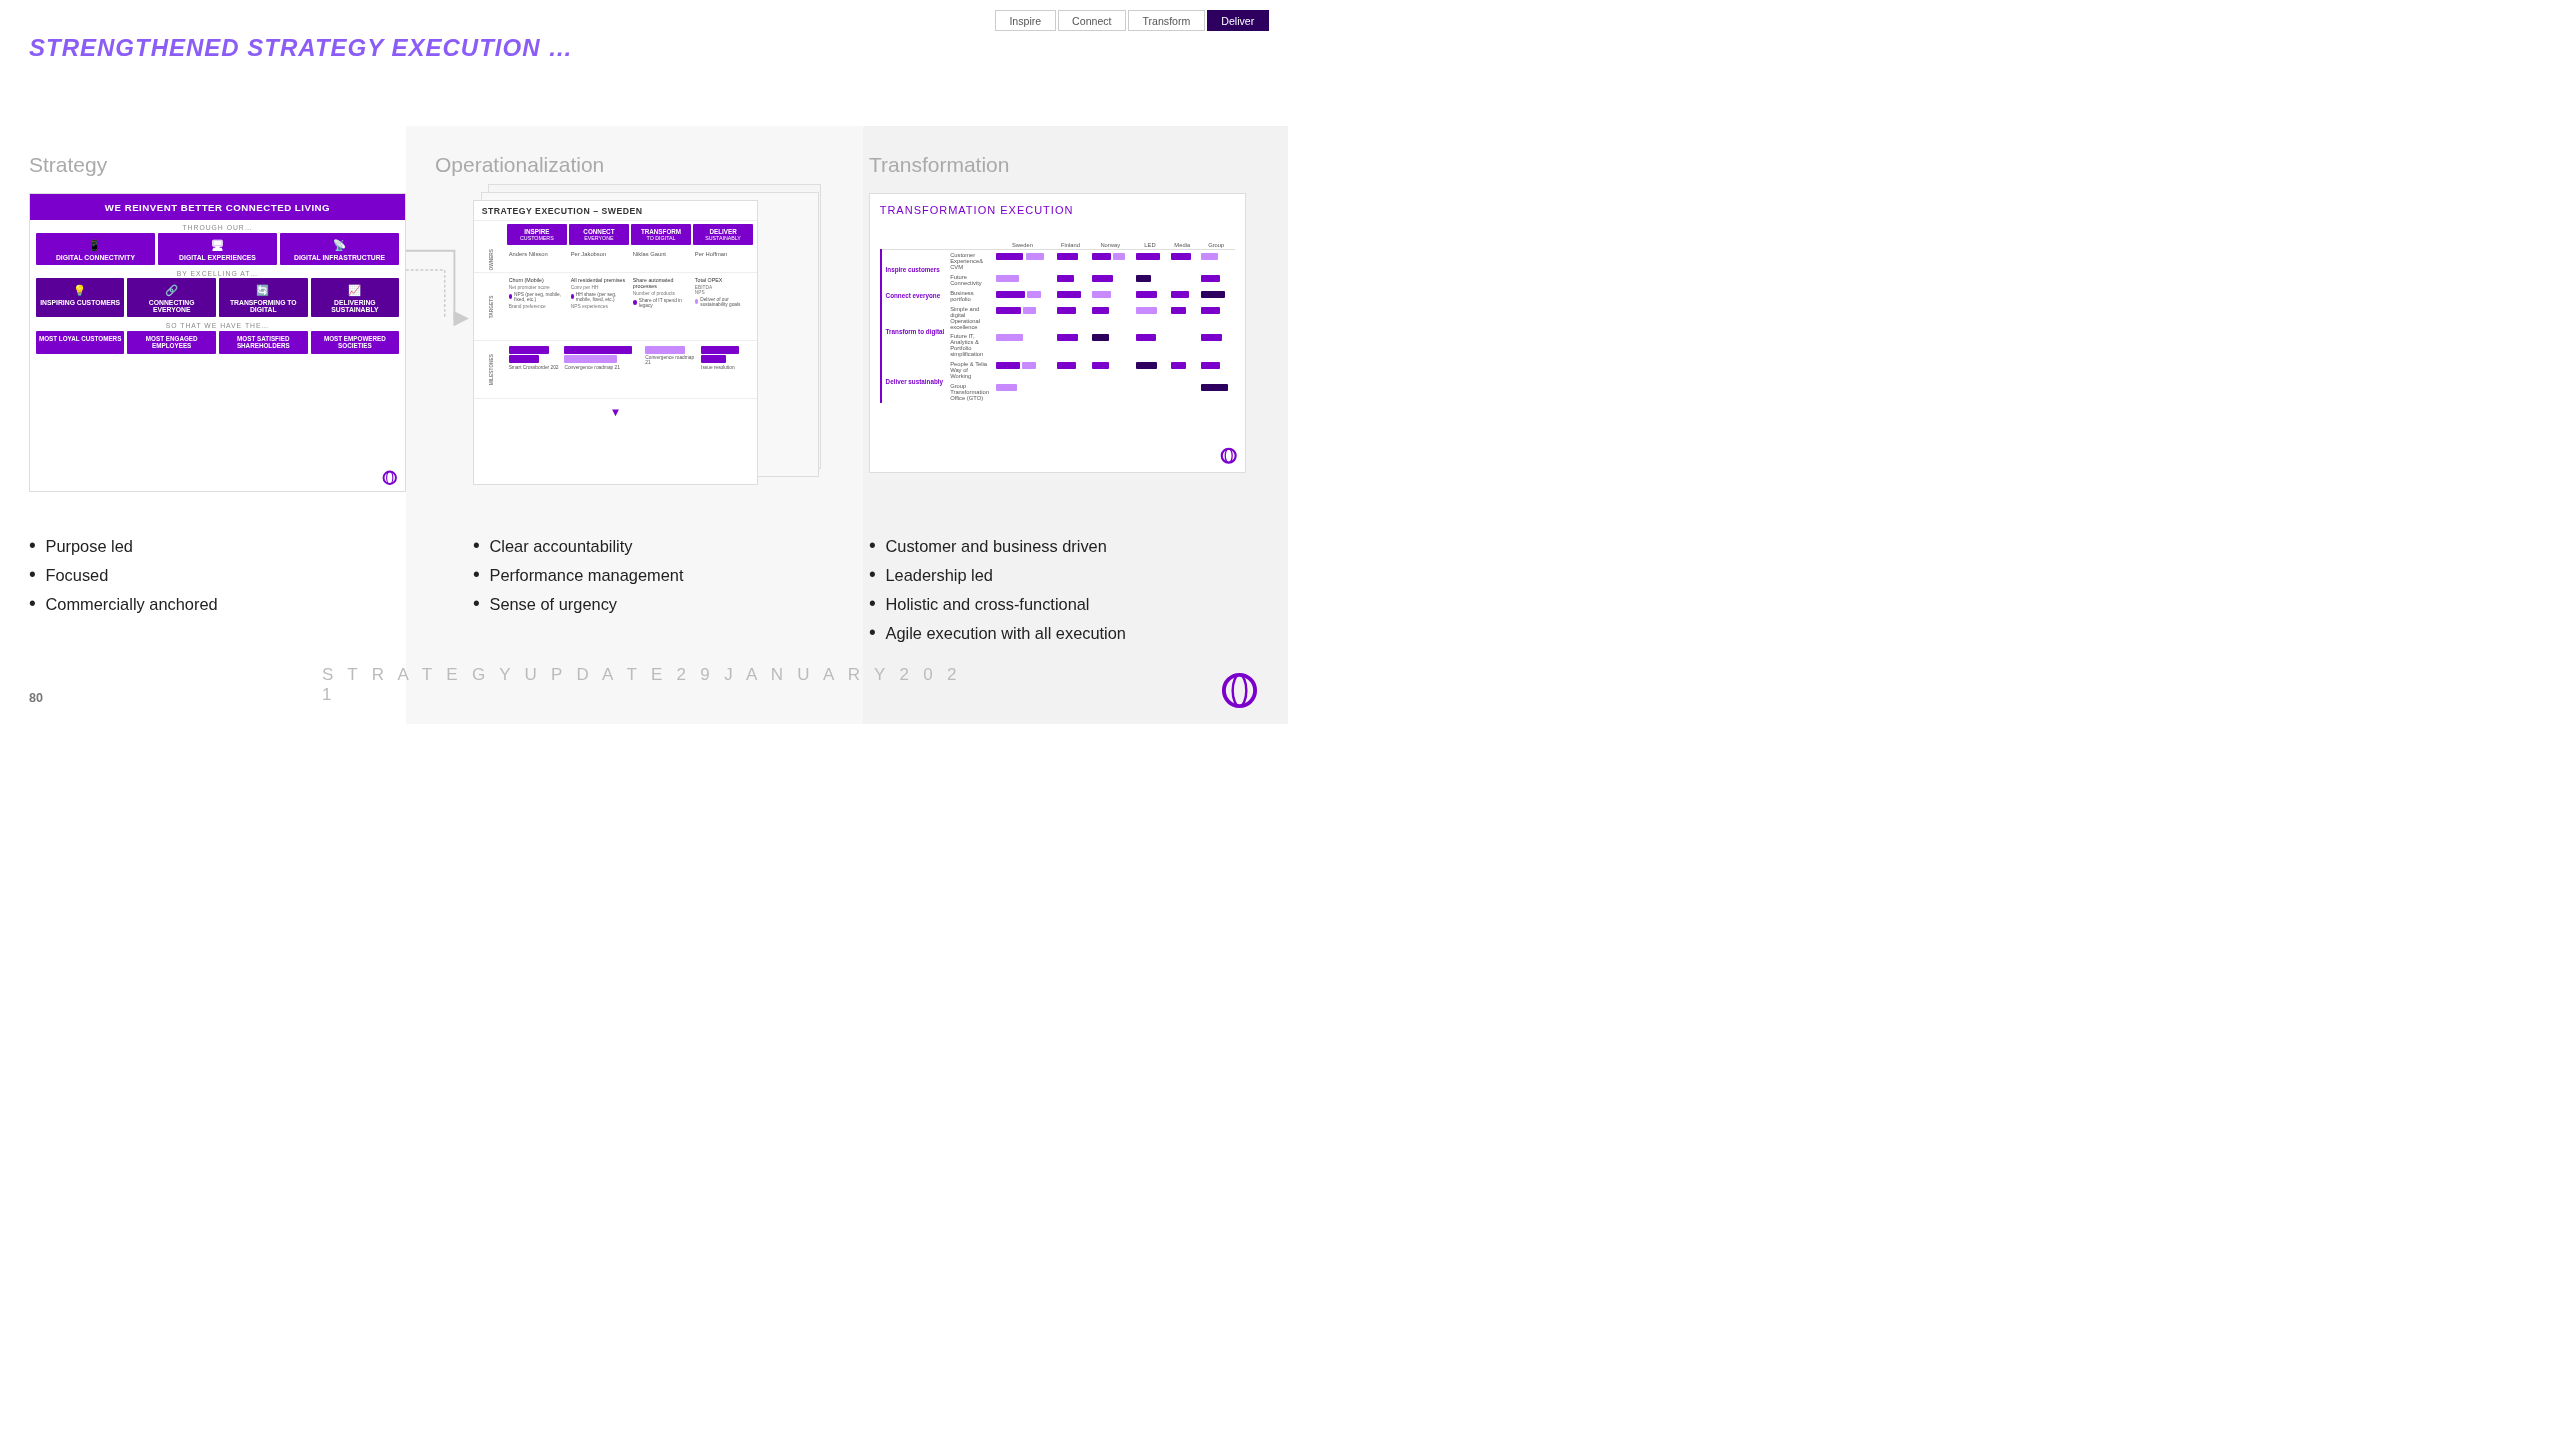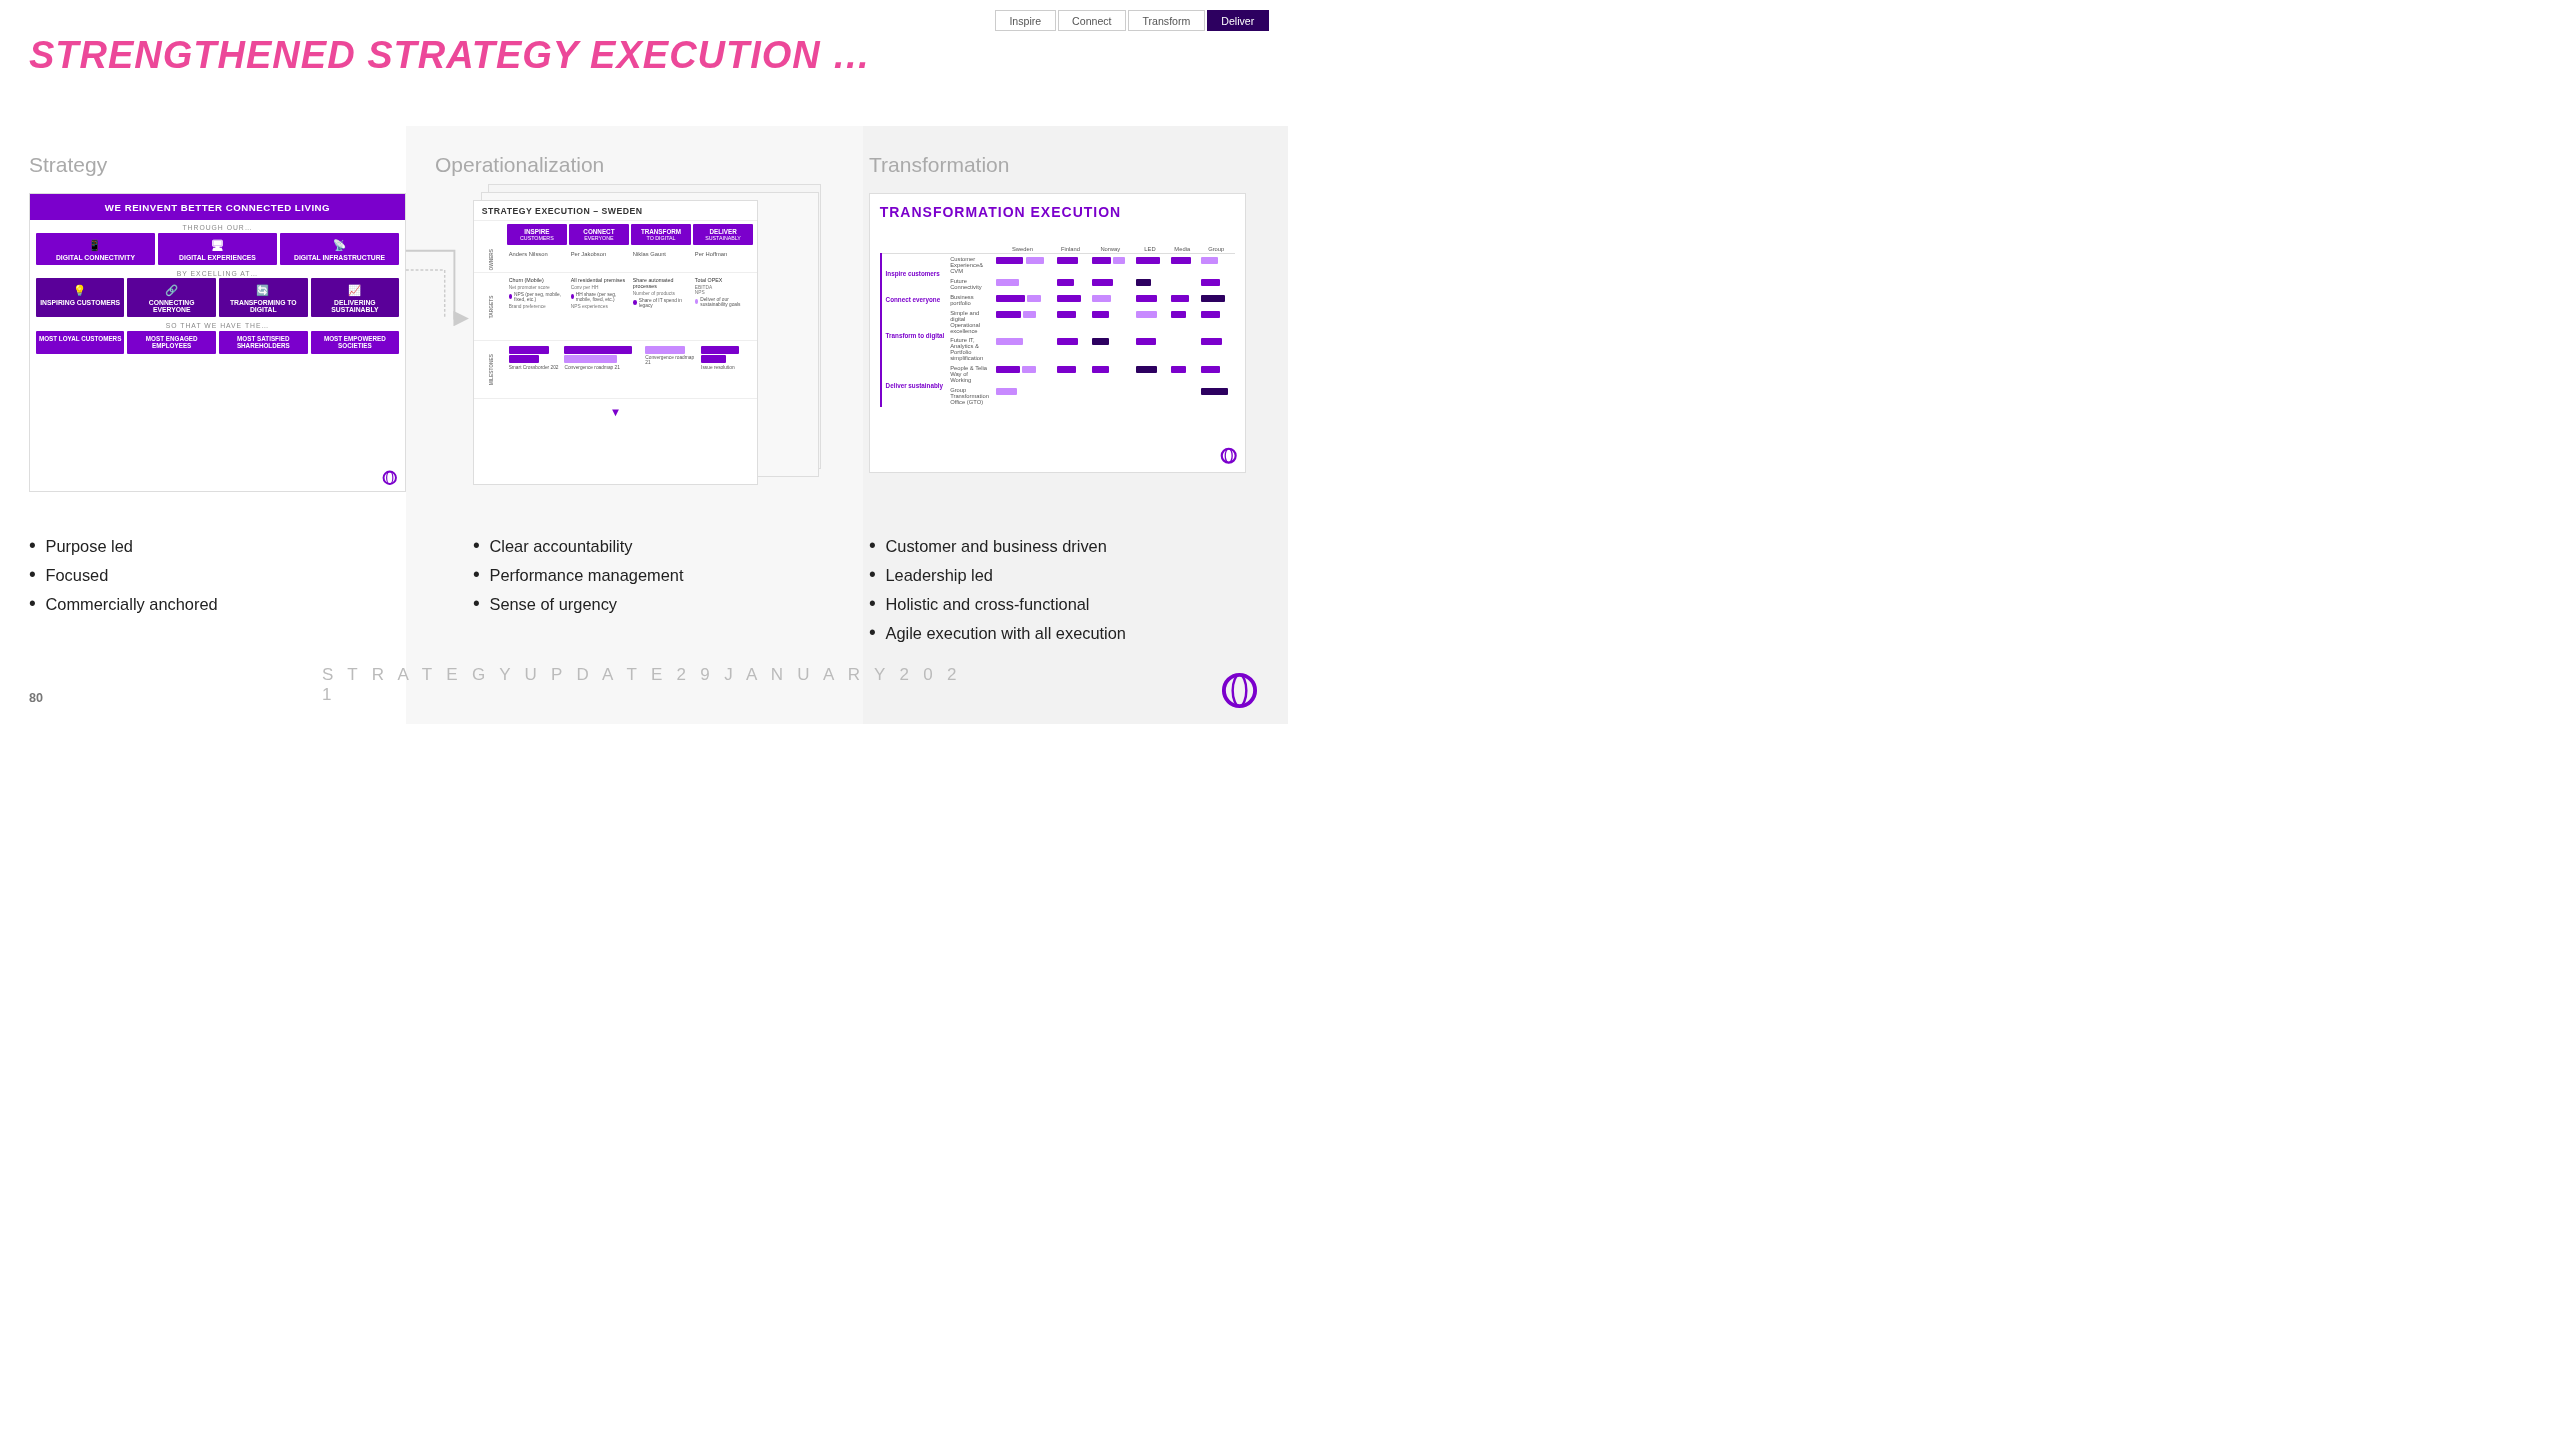--- a/index.html
+++ b/index.html
@@ -32,23 +32,23 @@
       background: #2d0060;
       color: #fff;
       border-color: #2d0060;
     }
 
     
     .page-title {
       position: absolute;
       top: 34px;
       left: 29px;
-      font-size: 38px;
+      font-size: 24px;
       font-weight: 900;
-      color: #ec4899;
+      color: #8b5cf6;
       font-style: italic;
       text-transform: uppercase;
       letter-spacing: 1px;
     }
 
     
     .col-header {
       position: absolute;
       top: 153px;
       font-size: 21px;
@@ -184,22 +184,22 @@
       top: 193px;
       left: 869px;
       width: 377px;
       height: 280px;
       border: 1px solid #ddd;
       background: #fff;
       overflow: hidden;
       padding: 9.7px;
     }
     .transform-header {
-      font-size: 14px;
-      font-weight: bold;
+      font-size: 11px;
+      font-weight: normal;
       color: #7b00cc;
       letter-spacing: 1px;
       margin-bottom: 24px;
       text-transform: uppercase;
     }
     .transform-table {
       width: 100%;
       border-collapse: collapse;
     }
     .transform-table th {

